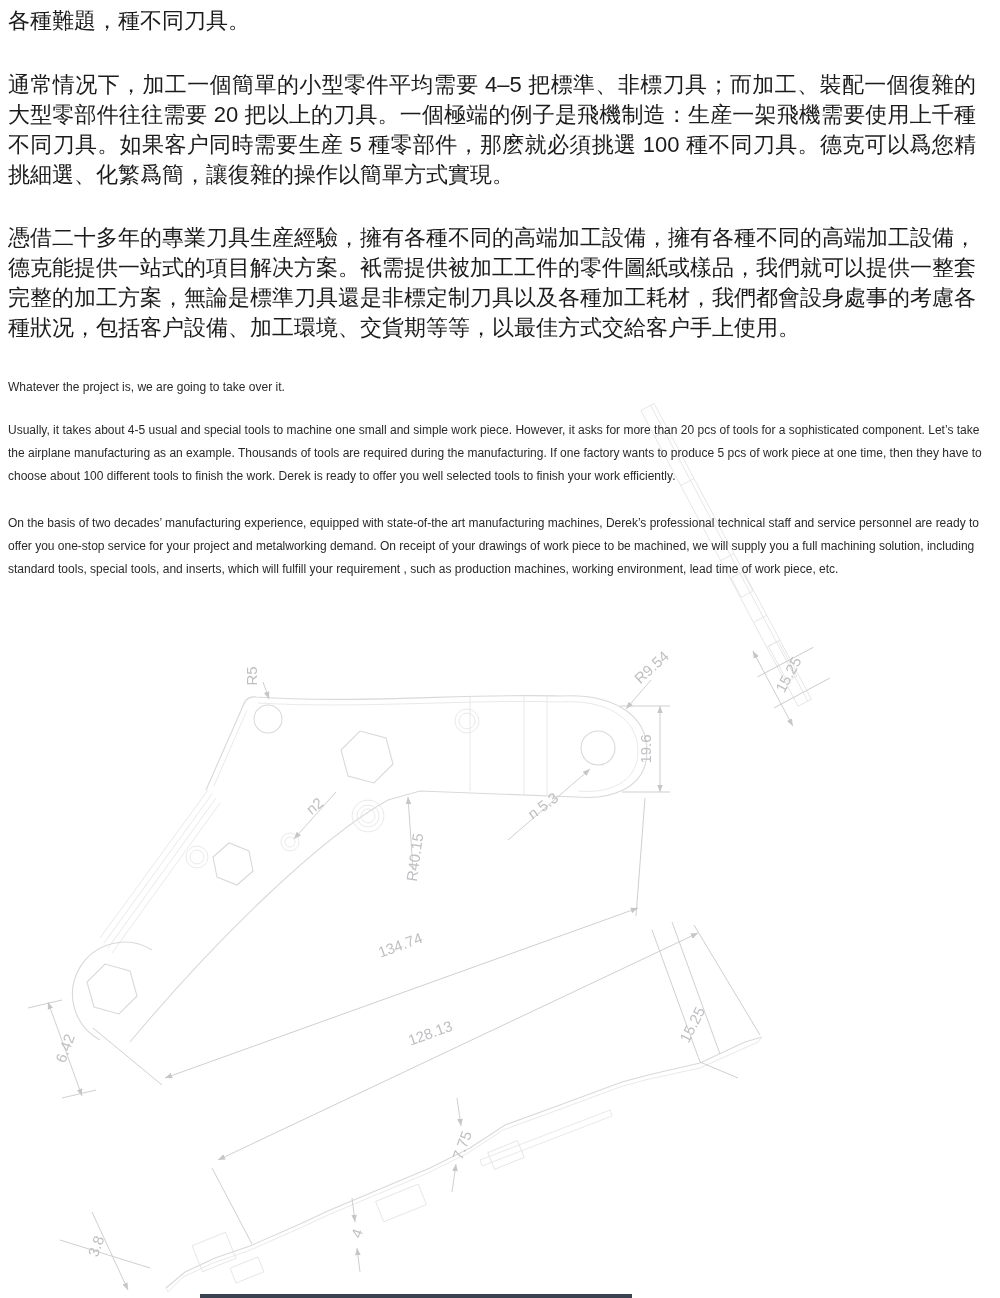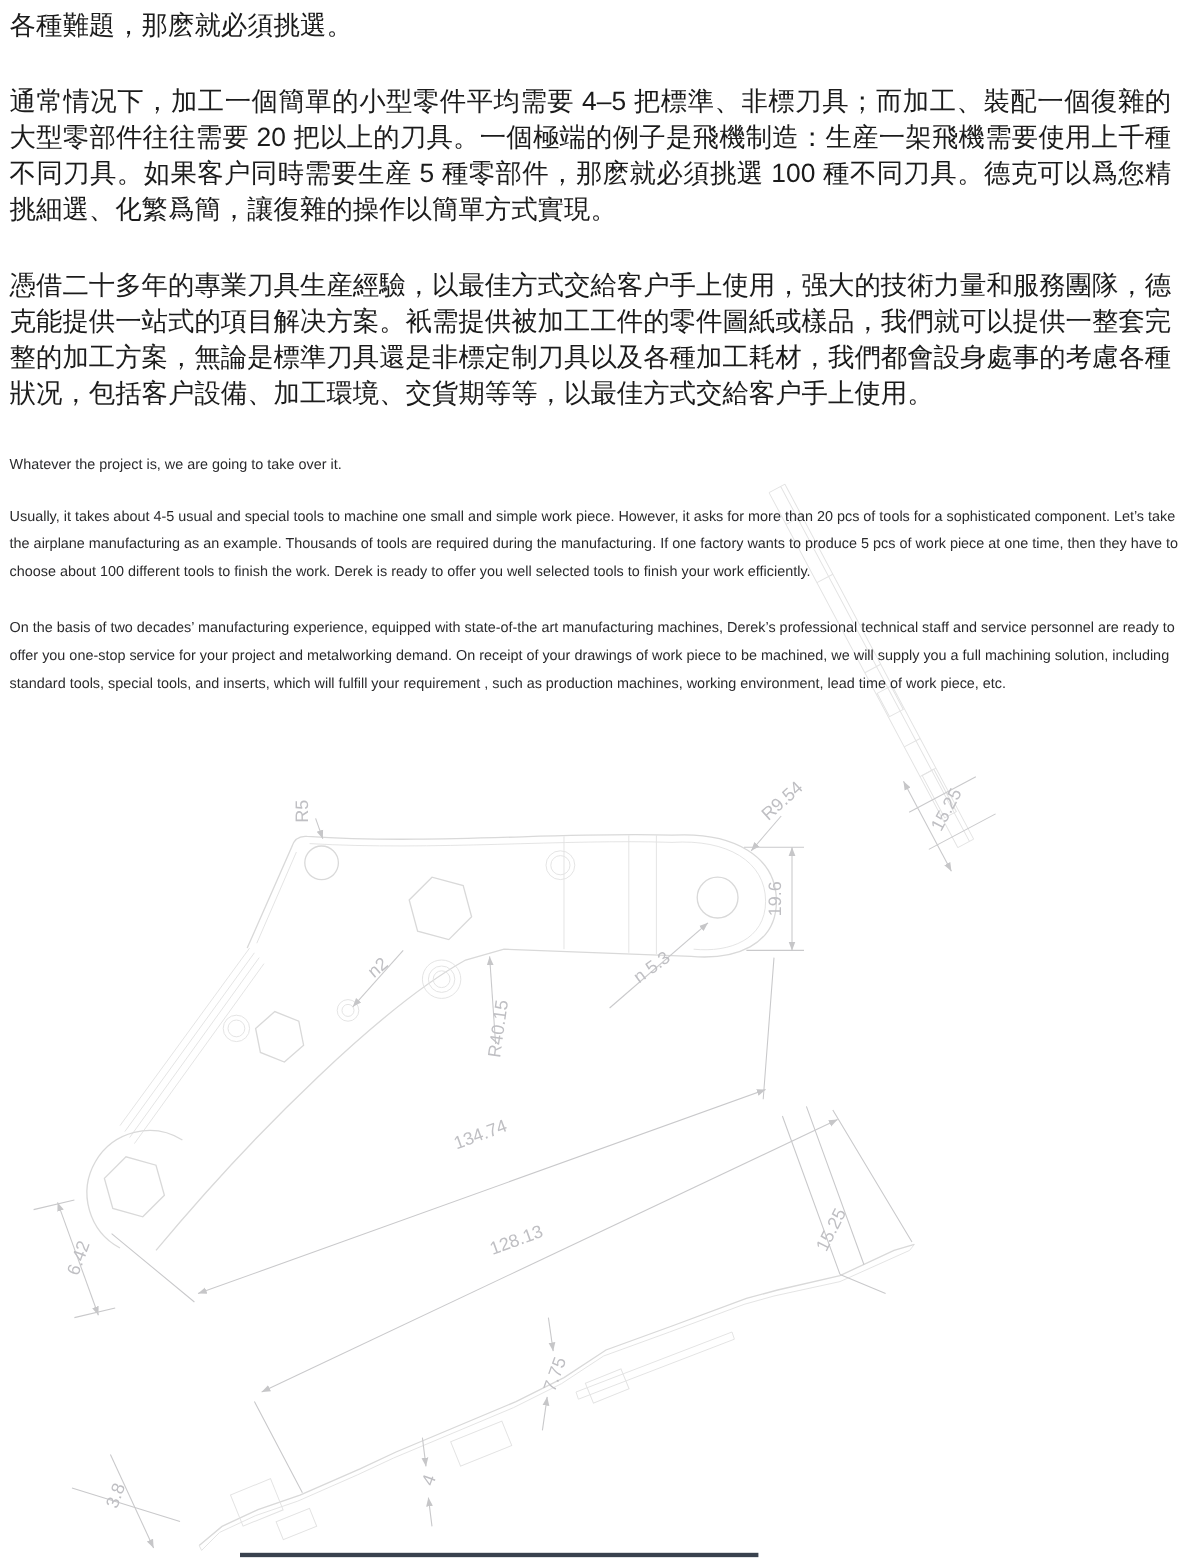--- a/index.html
+++ b/index.html
@@ -111,22 +111,22 @@
         <text x="70" y="1050" transform="rotate(-70 70 1050)" class="dim-text">6.42</text>
         <text x="432" y="1038" transform="rotate(-20 432 1038)" class="dim-text">128.13</text>
         <text x="697" y="1027" transform="rotate(-63 697 1027)" class="dim-text">15.25</text>
         <text x="467" y="1147" transform="rotate(-70 467 1147)" class="dim-text">7.75</text>
         <text x="362" y="1235" transform="rotate(-70 362 1235)" class="dim-text">4</text>
         <text x="101" y="1248" transform="rotate(-70 101 1248)" class="dim-text">3.8</text>
       </g>
   </svg>
 
   <div class="textcol">
-    <p class="cjk cjk-intro">各種難題，那麽就必須挑選。</p>
+    <p class="cjk cjk-intro">各種難題，種不同刀具。</p>
     <p class="cjk">通常情况下，加工一個簡單的小型零件平均需要 4–5 把標準、非標刀具；而加工、裝配一個復雜的大型零部件往往需要 20 把以上的刀具。一個極端的例子是飛機制造：生産一架飛機需要使用上千種不同刀具。如果客户同時需要生産 5 種零部件，那麽就必須挑選 100 種不同刀具。德克可以爲您精挑細選、化繁爲簡，讓復雜的操作以簡單方式實現。</p>
-    <p class="cjk">憑借二十多年的專業刀具生産經驗，以最佳方式交給客户手上使用，强大的技術力量和服務團隊，德克能提供一站式的項目解决方案。衹需提供被加工工件的零件圖紙或樣品，我們就可以提供一整套完整的加工方案，無論是標準刀具還是非標定制刀具以及各種加工耗材，我們都會設身處事的考慮各種狀况，包括客户設備、加工環境、交貨期等等，以最佳方式交給客户手上使用。</p>
+    <p class="cjk">憑借二十多年的專業刀具生産經驗，擁有各種不同的高端加工設備，擁有各種不同的高端加工設備，德克能提供一站式的項目解决方案。衹需提供被加工工件的零件圖紙或樣品，我們就可以提供一整套完整的加工方案，無論是標準刀具還是非標定制刀具以及各種加工耗材，我們都會設身處事的考慮各種狀况，包括客户設備、加工環境、交貨期等等，以最佳方式交給客户手上使用。</p>
     <p class="en en-intro">Whatever the project is, we are going to take over it.</p>
     <p class="en">Usually, it takes about 4-5 usual and special tools to machine one small and simple work piece. However, it asks for more than 20 pcs of tools for a sophisticated component. Let’s take the airplane manufacturing as an example. Thousands of tools are required during the manufacturing. If one factory wants to produce 5 pcs of work piece at one time, then they have to choose about 100 different tools to finish the work. Derek is ready to offer you well selected tools to finish your work efficiently.</p>
     <p class="en">On the basis of two decades’ manufacturing experience, equipped with state-of-the art manufacturing machines, Derek’s professional technical staff and service personnel are ready to offer you one-stop service for your project and metalworking demand. On receipt of your drawings of work piece to be machined, we will supply you a full machining solution, including standard tools, special tools, and inserts, which will fulfill your requirement , such as production machines, working environment, lead time of work piece, etc.</p>
   </div>
 
   <div class="footer-bar" style="background: rgb(57, 66, 78);"></div>
 </div>
 
 </body></html>

